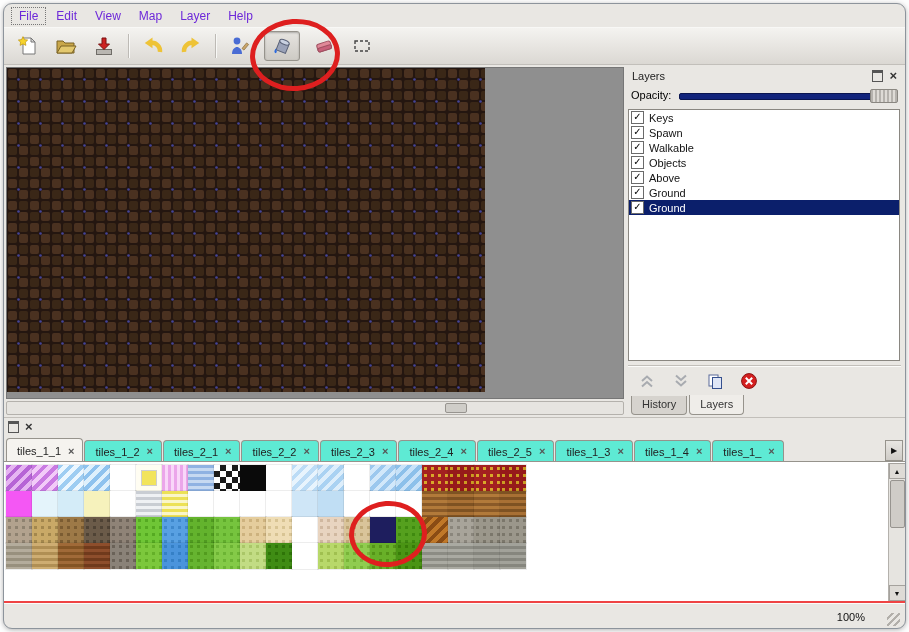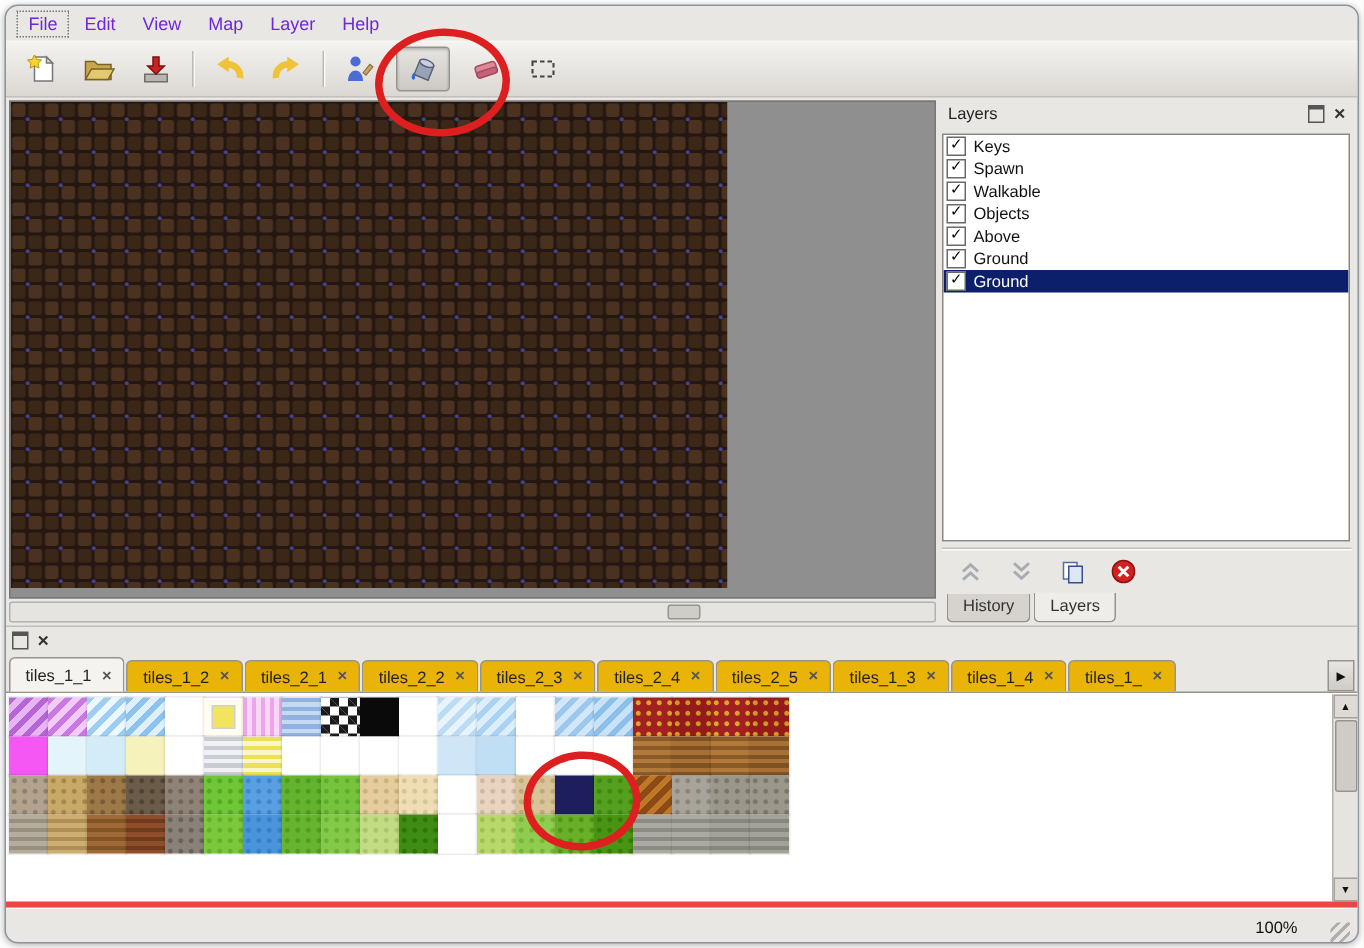--- a/index.html
+++ b/index.html
@@ -51,39 +51,39 @@
     justify-content:center;padding:0;cursor:pointer;}
   .side-tabs{height:21px;display:flex;padding-left:3px;}
   .stab{font-size:11px;padding:2px 10px 0 10px;background:#d6d3ce;border:1px solid #96938c;border-top:none;
     border-radius:0 0 4px 4px;margin-right:2px;color:#333;height:16px;cursor:pointer;}
   .stab.active{background:#efede9;position:relative;top:-1px;padding-top:3px;}
   
   .tilesets{border-top:1px solid #c2bfba;}
   .ts-tabbar{display:flex;align-items:flex-end;height:25px;padding:0 2px;border-bottom:1px solid #96938c;
     overflow:hidden;}
   .ts-tab{display:flex;align-items:center;gap:7px;font-size:11px;height:17px;padding:2px 8px 1px 10px;
-    background:#eab308;border:1px solid #96938c;border-bottom:none;border-radius:4px 4px 0 0;margin-right:1px;
+    background:#5eead4;border:1px solid #96938c;border-bottom:none;border-radius:4px 4px 0 0;margin-right:1px;
     white-space:nowrap;color:#222;cursor:pointer;flex:none;}
   .ts-tab.active{background:#f5f3ef;height:20px;margin-bottom:-1px;}
   .tab-x{font-size:11px;color:#555;font-weight:bold;line-height:9px;}
   .ts-scroll-btn{margin-left:auto;flex:none;width:16px;height:19px;border:1px solid #96938c;
     background:linear-gradient(#e8e6e2,#cfccc7);font-size:8px;display:flex;align-items:center;
     justify-content:center;color:#111;cursor:pointer;}
   .ts-body{position:relative;height:138px;background:#fff;display:flex;border-top:1px solid #fff;}
   .tiles{position:relative;flex:1;background:#fff;}
   .tile{position:absolute;outline:1px solid rgba(0,0,0,.07);cursor:pointer;}
   .vscroll{width:16px;border-left:1px solid #b4b1ac;background:#e6e4e0;display:flex;flex-direction:column;
     align-items:center;}
   .vs-btn{width:15px;height:14px;font-size:7px;display:flex;align-items:center;justify-content:center;
     border:1px solid #a5a29d;background:#dedbd6;color:#111;cursor:pointer;flex:none;}
   .vs-btn.down{margin-top:auto;}
   .vs-thumb{width:13px;height:46px;margin-top:1px;background:#cfccc7;border:1px solid #97948f;
     border-radius:2px;cursor:pointer;}
   
-  .statusbar{height:28px;border-top:4px solid #ef4444;box-shadow:inset 0 1px 0 #fbfbf9;display:flex;
+  .statusbar{height:28px;border-top:2px solid #ef4444;box-shadow:inset 0 1px 0 #fbfbf9;display:flex;
     align-items:center;justify-content:flex-end;padding-right:40px;font-size:11px;color:#111;position:relative;}
   .grip{position:absolute;right:5px;bottom:5px;width:13px;height:13px;
     background:repeating-linear-gradient(135deg,transparent 0 3px,#b2afaa 3px 5px);}
   
   .anno{position:absolute;border:5px solid var(--annotation);border-radius:50%;pointer-events:none;
     z-index:99;transform:rotate(-4deg);}
   .anno.toolbar-anno{left:246px;top:-9px;width:80px;height:62px;}
   .anno.tile-anno{left:345px;top:38px;width:68px;height:56px;}
 </style>
 </head>
@@ -190,20 +190,27 @@
       </div>
     </div>
 
     <div class="side">
       <div class="panel-head">
         <span class="title">Layers</span>
         <span class="win-icons">
           <span class="float-ic"></span>
           <span class="close-ic">×</span>
         </span>
+      </div>
+      <div class="opacity-row">
+        <span>Opacity:</span>
+        <div class="slider">
+          <div class="track"></div>
+          <div class="thumb"></div>
+        </div>
       </div>
       <div class="layer-list" id="layerList">
           <div class="layer-row">
             <span class="cb">✓</span>
             <span>Keys</span>
           </div>
           <div class="layer-row">
             <span class="cb">✓</span>
             <span>Spawn</span>
           </div>

